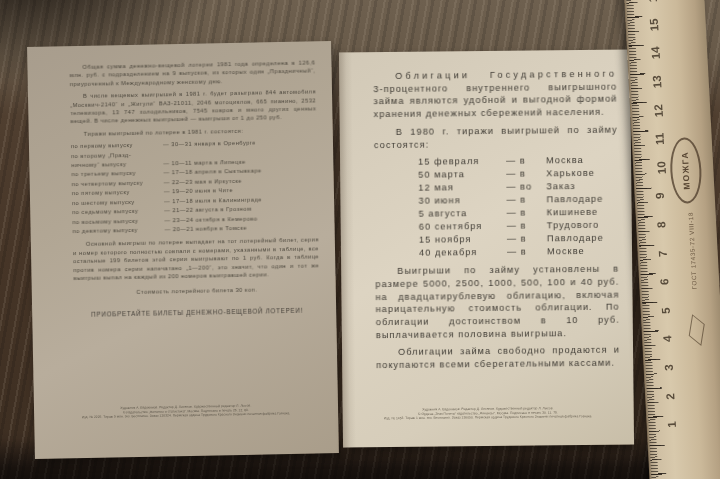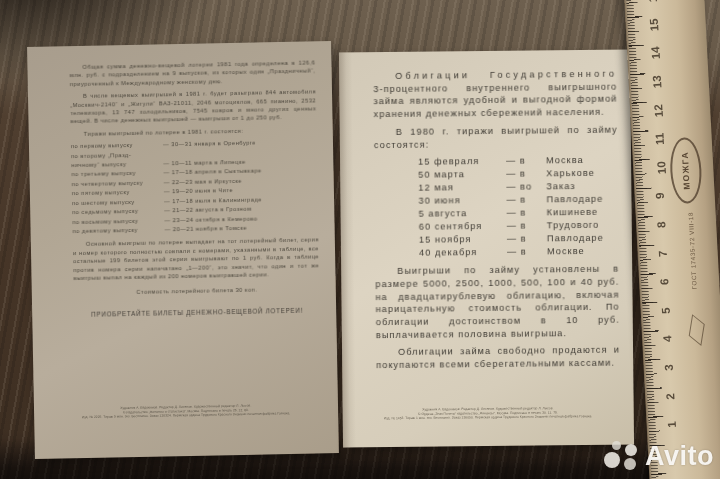--- a/index.html
+++ b/index.html
@@ -272,23 +272,14 @@
       </div>
     <div class="stamp">
       <span>МОЖГА</span>
     </div>
     <div class="gost">
       <span>ГОСТ 17435-72      VIII-18</span>
     </div>
     <div class="dmark"></div>
   </div>
 
-  <div class="avito">
-    <div class="avito-logo">
-      <i class="c1"></i>
-        <i class="c2"></i>
-        <i class="c3"></i>
-        <i class="c4"></i>
-    </div>
-    <div class="avito-text">Avito</div>
-  </div>
 
 </div>
 
 </body></html>

